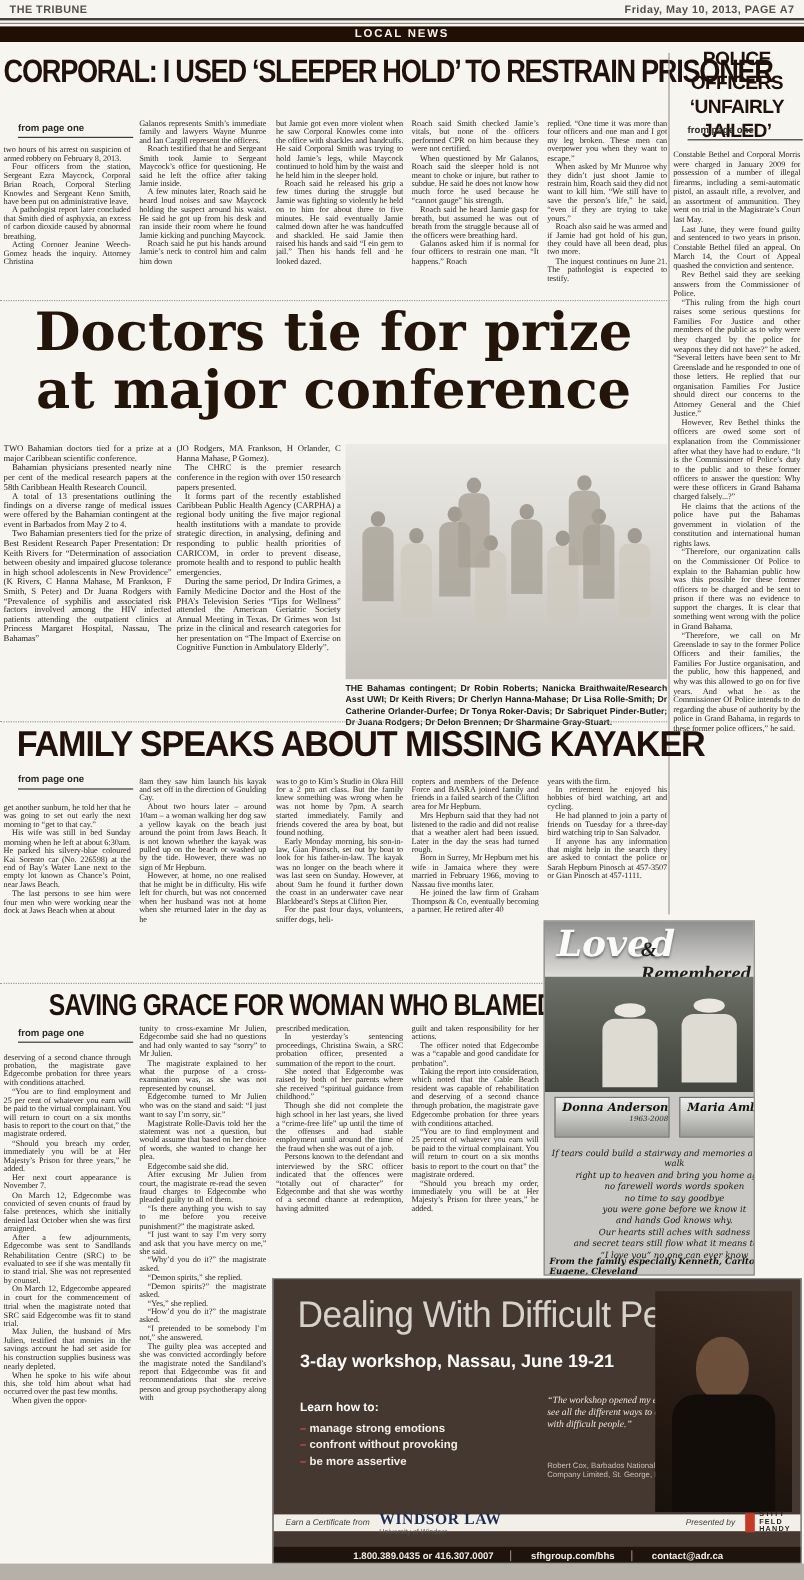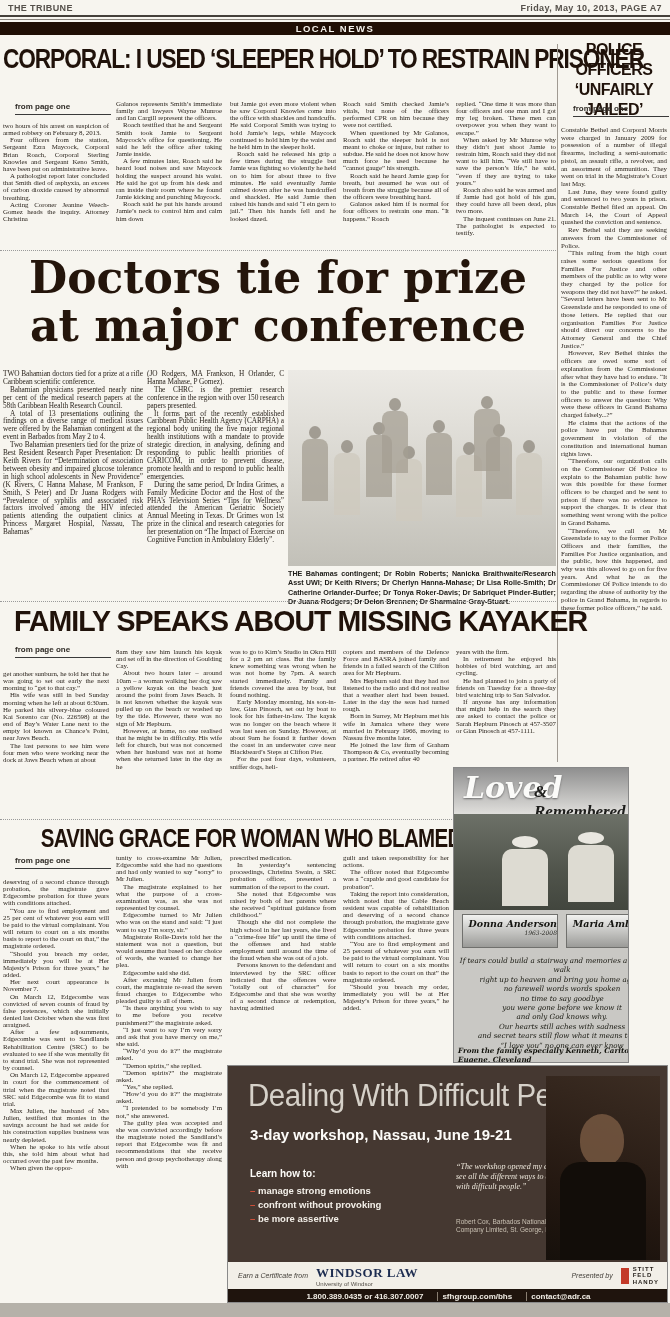--- a/index.html
+++ b/index.html
@@ -67,31 +67,31 @@
   .ws-sub{position:absolute;left:22px;top:60px;font-family:"Liberation Sans",sans-serif;font-weight:bold;font-size:15px;color:#fdfcf9;}
   .ws-learn{position:absolute;left:22px;top:102px;font-family:"Liberation Sans",sans-serif;font-weight:bold;font-size:10px;color:#fdfcf9;}
   .ws-bullets{position:absolute;left:22px;top:118px;margin:0;padding:0;list-style:none;}
   .ws-bullets li{font-family:"Liberation Sans",sans-serif;font-weight:bold;font-size:9.5px;line-height:14px;color:#f3efe8;}
   .ws-bullets li::before{content:"– ";color:#d8503a;font-weight:bold;}
   .ws-quote{position:absolute;left:228px;top:96px;width:118px;font-style:italic;font-size:8px;line-height:10px;color:#ece6da;}
   .ws-attrib{position:absolute;left:228px;top:152px;width:118px;font-size:6.5px;line-height:8px;color:#c9c0b2;font-family:"Liberation Sans",sans-serif;}
   .ws-photo{position:absolute;left:318px;top:10px;width:114px;height:184px;background:linear-gradient(200deg,#3c2d23 0%,#241811 65%,#16100b 100%);overflow:hidden;}
   .ws-face{position:absolute;left:34px;top:38px;width:44px;height:52px;border-radius:50% 50% 45% 45%;background:#7a5b44;opacity:.8;}
   .ws-body{position:absolute;left:14px;top:86px;width:86px;height:98px;border-radius:20px 20px 0 0;background:#120d09;}
-  .ws-band{position:absolute;left:0;top:196px;width:441px;height:27px;background:#f2efe8;display:flex;align-items:center;gap:8px;padding:0 10px;box-sizing:border-box;justify-content:center;}
+  .ws-band{position:absolute;left:0;top:196px;width:441px;height:14px;background:#f2efe8;display:flex;align-items:center;gap:8px;padding:0 10px;box-sizing:border-box;justify-content:center;}
   .ws-cert{font-family:"Liberation Sans",sans-serif;font-size:7px;font-style:italic;color:#44403a;}
   .windsor{font-family:"Liberation Serif",serif;font-weight:bold;font-size:13px;color:#1d2c50;letter-spacing:.5px;}
   .windsor-sub{font-family:"Liberation Sans",sans-serif;font-size:6px;color:#55504a;}
   .ws-presented{font-family:"Liberation Sans",sans-serif;font-size:7px;font-style:italic;color:#44403a;margin-left:auto;}
   .sfh{display:flex;align-items:center;gap:4px;}
   .sfh .mark{width:8px;height:16px;background:#c33a28;}
   .sfh .lines div{font-family:"Liberation Sans",sans-serif;font-weight:bold;font-size:6px;line-height:6.5px;letter-spacing:1px;color:#241f1a;}
   .ws-strip{position:absolute;left:0;top:223px;width:441px;height:15px;background:#1f140d;display:flex;align-items:center;justify-content:center;gap:14px;}
   .ws-strip span{font-family:"Liberation Sans",sans-serif;font-weight:bold;font-size:8px;color:#f0ece4;}
-  .ws-strip span + span{border-left:1px solid #8a7f72;padding-left:4px;}
+  .ws-strip span + span{border-left:1px solid #8a7f72;padding-left:16px;}
   .page-foot{left:0;top:1303px;width:670px;height:14px;background:#b5b1a9;}
 </style>
 </head>
 <body>
 
 <div id="page">
 
   <div class="abs mast" style="left:8px;top:3px;">THE TRIBUNE</div>
   <div class="abs mast" style="right:8px;top:3px;">Friday, May 10, 2013, PAGE A7</div>
   <div class="abs rule1"></div>
@@ -146,21 +146,21 @@
       <p>However, Rev Bethel thinks the officers are owed some sort of explanation from the Commissioner after what they have had to endure. “It is the Commissioner of Police’s duty to the public and to these former officers to answer the question: Why were these officers in Grand Bahama charged falsely...?”</p>
       <p>He claims that the actions of the police have put the Bahamas government in violation of the constitution and international human rights laws.</p>
       <p>“Therefore, our organization calls on the Commissioner Of Police to explain to the Bahamian public how was this possible for these former officers to be charged and be sent to prison if there was no evidence to support the charges. It is clear that something went wrong with the police in Grand Bahama.</p>
       <p>“Therefore, we call on Mr Greenslade to say to the former Police Officers and their families, the Families For Justice organisation, and the public, how this happened, and why was this allowed to go on for five years. And what he as the Commissioner Of Police intends to do regarding the abuse of authority by the police in Grand Bahama, in regards to these former police officers,” he said.</p>
     </div>
 
   <div class="abs dotted" style="left:0;top:250px;width:556px;"></div>
   <div class="abs hl-serif hl-doc1">Doctors tie for prize</div>
   <div class="abs hl-serif hl-doc2">at major conference</div>
   <div class="abs col doccol" style="left:3px;top:370px;width:140px;height:232px;">
-      <p>TWO Bahamian doctors tied for a prize at a rifle Caribbean scientific conference.</p>
+      <p>TWO Bahamian doctors tied for a prize at a major Caribbean scientific conference.</p>
       <p>Bahamian physicians presented nearly nine per cent of the medical research papers at the 58th Caribbean Health Research Council.</p>
       <p>A total of 13 presentations outlining the findings on a diverse range of medical issues were offered by the Bahamian contingent at the event in Barbados from May 2 to 4.</p>
       <p>Two Bahamian presenters tied for the prize of Best Resident Research Paper Presentation: Dr Keith Rivers for “Determination of association between obesity and impaired glucose tolerance in high school adolescents in New Providence” (K Rivers, C Hanna Mahase, M Frankson, F Smith, S Peter) and Dr Juana Rodgers with “Prevalence of syphilis and associated risk factors involved among the HIV infected patients attending the outpatient clinics at Princess Margaret Hospital, Nassau, The Bahamas”</p>
     </div>
   <div class="abs col doccol" style="left:147px;top:370px;width:137px;height:232px;">
       <p>(JO Rodgers, MA Frankson, H Orlander, C Hanna Mahase, P Gomez).</p>
       <p>The CHRC is the premier research conference in the region with over 150 research papers presented.</p>
       <p>It forms part of the recently established Caribbean Public Health Agency (CARPHA) a regional body uniting the five major regional health institutions with a mandate to provide strategic direction, in analysing, defining and responding to public health priorities of CARICOM, in order to prevent disease, promote health and to respond to public health emergencies.</p>
       <p>During the same period, Dr Indira Grimes, a Family Medicine Doctor and the Host of the PHA’s Television Series “Tips for Wellness” attended the American Geriatric Society Annual Meeting in Texas. Dr Grimes won 1st prize in the clinical and research categories for her presentation on “The Impact of Exercise on Cognitive Function in Ambulatory Elderly”.</p>
     </div>
@@ -274,21 +274,21 @@
         <div class="nm">Maria Ambrister</div>
         <div class="yr">1937-2012</div>
       </div>
     </div>
     <div class="poem">
         <p>If tears could build a stairway and memories a lane we’d walk</p>
         <p>right up to heaven and bring you home again,</p>
         <p>no farewell words words spoken</p>
         <p>no time to say goodbye</p>
         <p>you were gone before we know it</p>
-        <p>and only God knows why.</p>
+        <p>and hands God knows why.</p>
         <p>Our hearts still aches with sadness</p>
         <p>and secret tears still flow what it means to say</p>
         <p>“I love you” no one can ever know</p>
       </div>
     <div class="mem-close">
         <p>From the family especially Kenneth, Carlton, Eugene, Cleveland</p>
       </div>
   </div>
 
   <div class="abs workshop">

